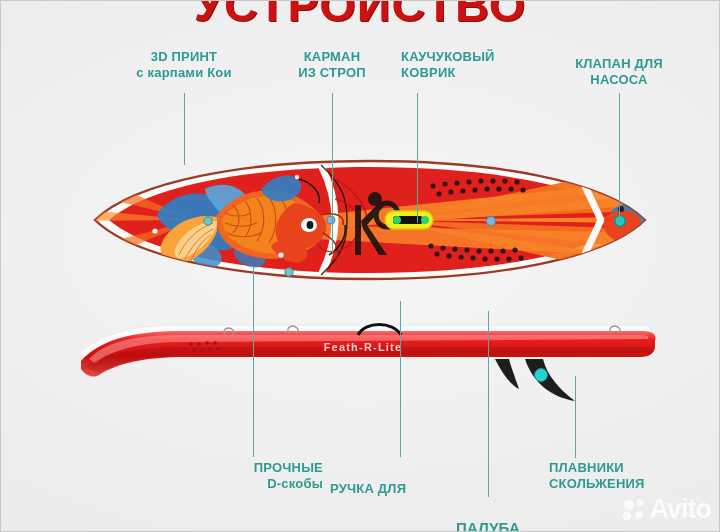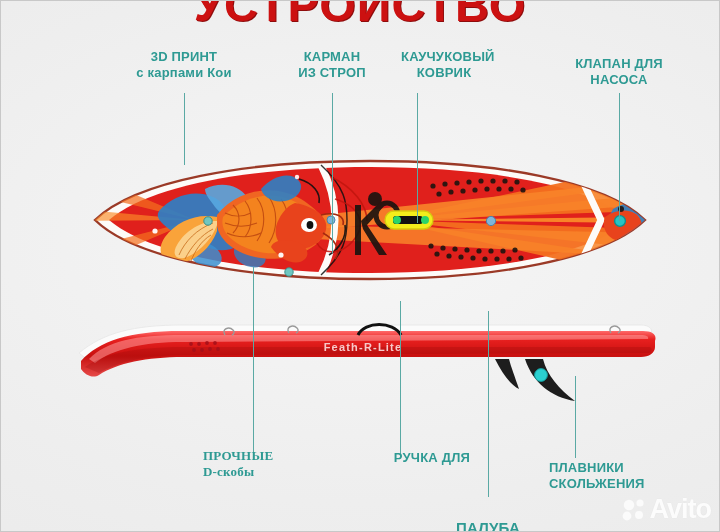--- a/index.html
+++ b/index.html
@@ -323,36 +323,36 @@
   <div class="label mix" style="left:113px;top:48px;width:140px;margin-left:0;">
     <span>3D ПРИНТ</span>
     <span class="l2">с карпами Кои</span>
   </div>
 
   <div class="label" style="left:261px;top:48px;width:140px;">
     <span>КАРМАН</span>
     <span class="l2">ИЗ СТРОП</span>
   </div>
 
-  <div class="label" style="left:346px;top:48px;width:140px;text-align:center;padding-left:54px;box-sizing:border-box;">
+  <div class="label" style="left:346px;top:48px;width:140px;text-align:left;padding-left:54px;box-sizing:border-box;">
     <span>КАУЧУКОВЫЙ</span>
     <span class="l2">КОВРИК</span>
   </div>
 
   <div class="label" style="left:548px;top:55px;width:140px;">
     <span>КЛАПАН ДЛЯ</span>
     <span class="l2">НАСОСА</span>
   </div>
 
-  <div class="label" style="left:182px;top:447px;width:140px;text-align:left;padding-left:20px;box-sizing:border-box;font-family:Liberation Serif, serif;">
+  <div class="label" style="left:182px;top:459px;width:140px;text-align:right;padding-left:20px;box-sizing:border-box;">
     <span>ПРОЧНЫЕ</span>
     <span class="l2">D-скобы</span>
   </div>
 
-  <div class="label" style="left:329px;top:449px;width:140px;text-align:right;padding-left:0;box-sizing:border-box;">
+  <div class="label" style="left:329px;top:480px;width:140px;text-align:left;padding-left:0;box-sizing:border-box;">
     <span>РУЧКА ДЛЯ</span>
   </div>
 
   <div class="label" style="left:548px;top:459px;width:150px;text-align:left;box-sizing:border-box;">
     <span>ПЛАВНИКИ</span>
     <span class="l2">СКОЛЬЖЕНИЯ</span>
   </div>
 
   <div class="label single" style="left:437px;top:500px;width:100px;margin-top:19px;">
     <span>ПАЛУБА</span>

